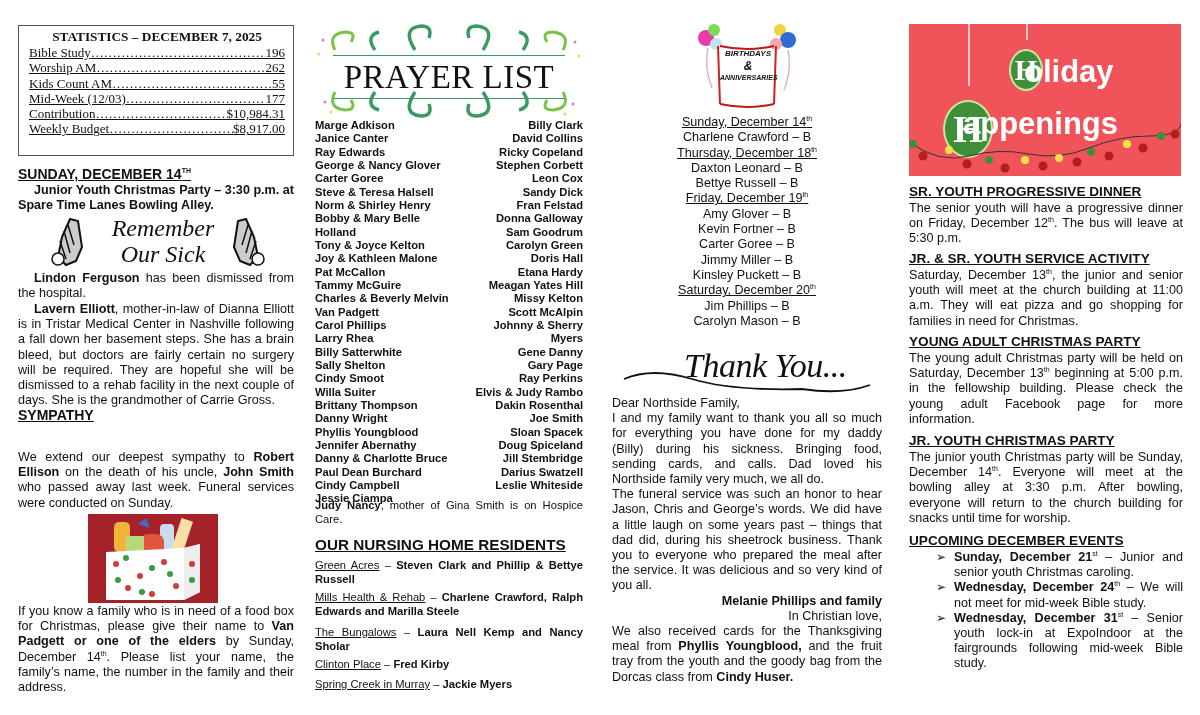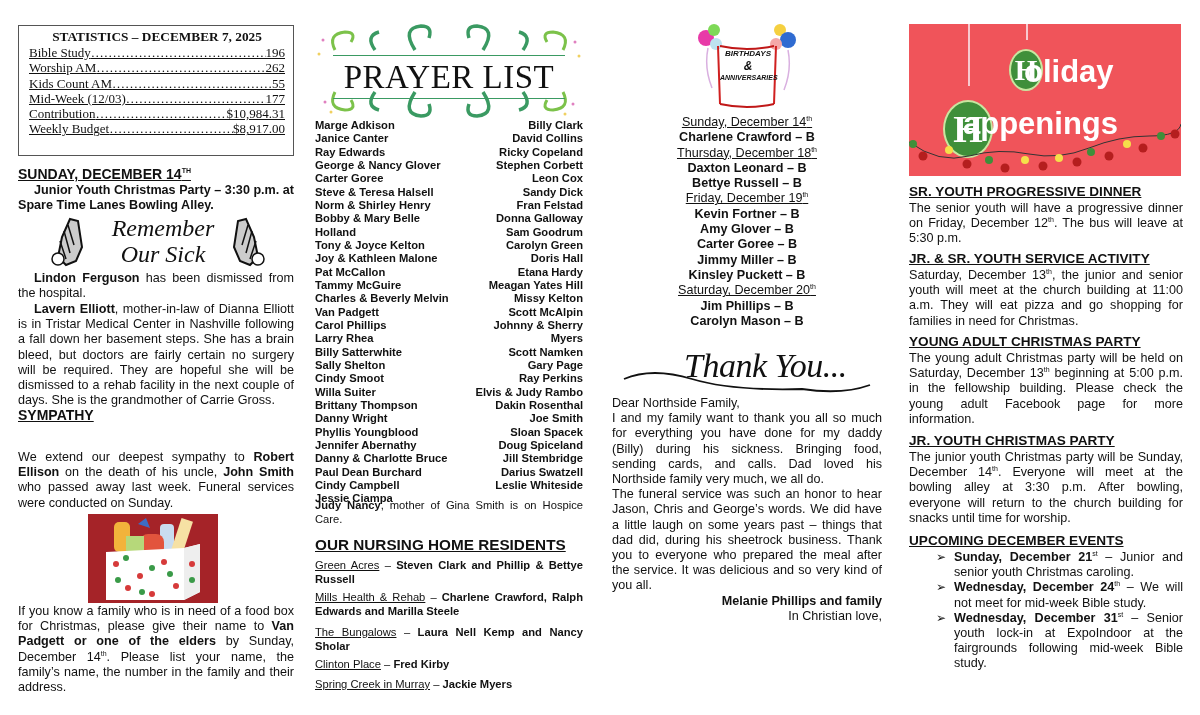--- a/index.html
+++ b/index.html
@@ -47,21 +47,21 @@
   .hospice { position: absolute; top: 498px; }
   .nursing-head { position: absolute; top: 536px; font-size: 15.3px; }
   .nurs { position: absolute; left: 0; width: 268px; font-size: 11.2px; line-height: 14px; text-align: justify; }
   .nurs .place { text-decoration: underline; }
   .nurs .who { font-weight: bold; }
 
   
   .bday-banner { position: absolute; top: 24px; left: 80px; width: 110px; height: 88px; }
   .bday-list { position: absolute; top: 115px; left: 0; width: 270px; text-align: center; font-size: 12.6px; line-height: 15.3px; }
   .bday-list .day { text-decoration: underline; font-weight: normal; }
-  .bday-list .name { font-weight: bold; }
+  .bday-list .name { font-weight: normal; }
   .thankyou { position: absolute; top: 345px; left: 0; width: 270px; height: 60px; }
   .letter { position: absolute; top: 396px; left: 0; width: 270px; }
   .letter p { margin: 0; }
   .right-align { text-align: right; }
 
   
   .holiday { position: absolute; top: 24px; left: 0; width: 272px; height: 152px; background: #f0545a; overflow: hidden; }
   .holiday-line1 { position: absolute; top: 30px; left: 115px; color: #fff; font-weight: bold; font-size: 31px; }
   .holiday-line2 { position: absolute; top: 82px; left: 54px; color: #fff; font-weight: bold; font-size: 31px; }
   .ornament { position: absolute; background: #3f8f3a; border: 2px solid #c8e6a0; border-radius: 50%; color: #fff; font-family: "Liberation Serif", serif; font-weight: bold; text-align: center; }
@@ -250,21 +250,21 @@
         <div>Fran Felstad</div>
         <div>Donna Galloway</div>
         <div>Sam Goodrum</div>
         <div>Carolyn Green</div>
         <div>Doris Hall</div>
         <div>Etana Hardy</div>
         <div>Meagan Yates Hill</div>
         <div>Missy Kelton</div>
         <div>Scott McAlpin</div>
         <div>Johnny &amp; Sherry Myers</div>
-        <div>Scott Namken</div>
+        <div>Gene Danny</div>
         <div>Gary Page</div>
         <div>Ray Perkins</div>
         <div>Elvis &amp; Judy Rambo</div>
         <div>Dakin Rosenthal</div>
         <div>Joe Smith</div>
         <div>Sloan Spacek</div>
         <div>Doug Spiceland</div>
         <div>Jill Stembridge</div>
         <div>Darius Swatzell</div>
         <div>Leslie Whiteside</div>
@@ -304,22 +304,22 @@
     </div>
   </div>
 
   <div class="bday-list" id="bday-list">
       <div class="day"><span>Sunday, December 14</span><sup>th</sup></div>
       <div class="name">Charlene Crawford – B</div>
       <div class="day"><span>Thursday, December 18</span><sup>th</sup></div>
       <div class="name">Daxton Leonard – B</div>
       <div class="name">Bettye Russell – B</div>
       <div class="day"><span>Friday, December 19</span><sup>th</sup></div>
+      <div class="name">Amy Glover – B</div>
       <div class="name">Kevin Fortner – B</div>
-      <div class="name">Amy Glover – B</div>
       <div class="name">Carter Goree – B</div>
       <div class="name">Jimmy Miller – B</div>
       <div class="name">Kinsley Puckett – B</div>
       <div class="day"><span>Saturday, December 20</span><sup>th</sup></div>
       <div class="name">Jim Phillips – B</div>
       <div class="name">Carolyn Mason – B</div>
     </div>
 
   <div class="thankyou">
     <svg width="270" height="60" viewBox="0 0 270 60">
@@ -327,20 +327,21 @@
     </svg>
     <div style="position:absolute; left:72px; top:2px; font-family:'Liberation Serif', serif; font-style:italic; font-size:34px; letter-spacing:-0.5px;">Thank You...</div>
   </div>
 
   <div class="letter body-text">
     <p>Dear Northside Family,</p>
     <p>I and my family want to thank you all so much for everything you have done for my daddy (Billy) during his sickness. Bringing food, sending cards, and calls. Dad loved his Northside family very much, we all do.</p>
     <p>The funeral service was such an honor to hear Jason, Chris and George’s words. We did have a little laugh on some years past – things that dad did, during his sheetrock business. Thank you to everyone who prepared the meal after the service. It was delicious and so very kind of you all.</p>
     <p class="right-align" style="font-weight:bold;">Melanie Phillips and family</p>
     <p class="right-align">In Christian love,</p>
+    <p><span>We also received cards for the Thanksgiving meal from </span><b>Phyllis Youngblood,</b><span> and the fruit tray from the youth and the goody bag from the Dorcas class from </span><b>Cindy Huser.</b></p>
   </div>
 </div>
 
 <div class="col" id="col4">
   <div class="holiday">
     <div class="string1"></div>
     <div class="string2"></div>
     <div class="ornament orn1">H</div>
     <div class="ornament orn2">H</div>
     <div class="holiday-line1">oliday</div>

